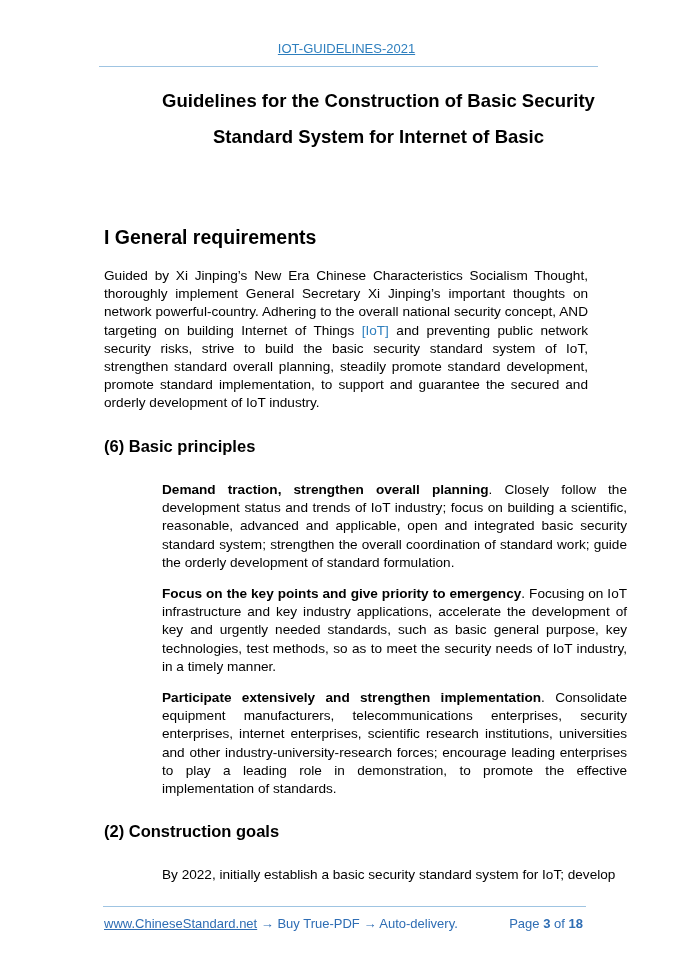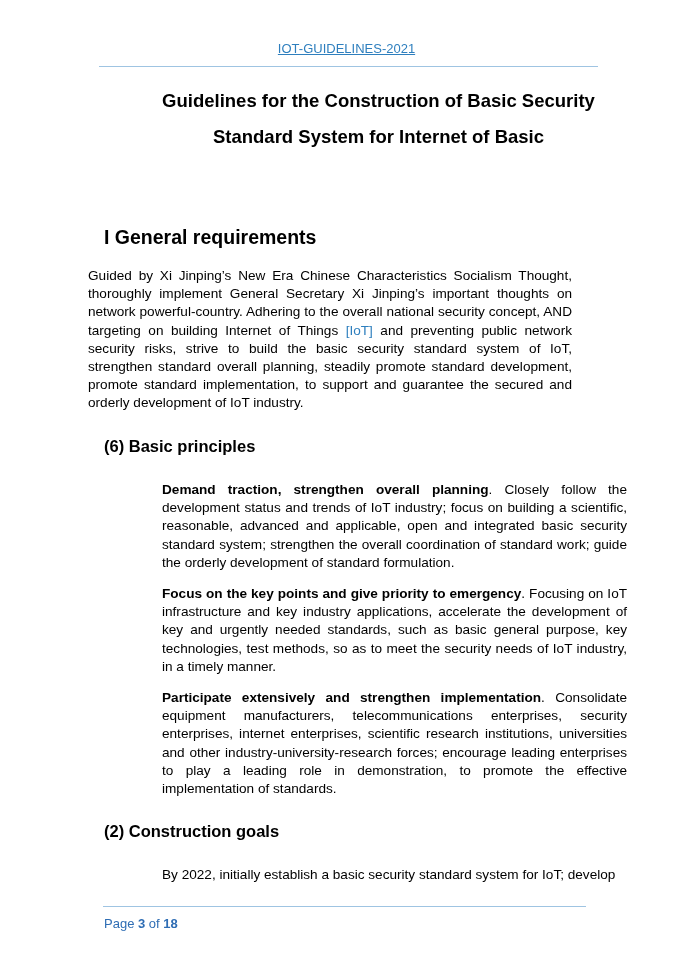--- a/index.html
+++ b/index.html
@@ -23,21 +23,21 @@
     .h1 {
       position: absolute; left: 104px; top: 226px; font-size: 19.5px; font-weight: bold;
     }
     .h2 {
       position: absolute; left: 104px; font-size: 16.5px; font-weight: bold;
     }
     .para {
       position: absolute; font-size: 13.6px; line-height: 18.2px; text-align: justify;
       text-align-last: left;
     }
-    .p-main { left: 88px; top: 267px; width: 484px; }
+    .p-main { left: 104px; top: 267px; width: 484px; }
     .p-ind { left: 123px; width: 465px; margin-left: 39px; }
     .link-blue { color: #2e7fbe; }
     .footer-rule {
       position: absolute; top: 906px; left: 103px; width: 483px; height: 1px; background: #9fc4e2;
     }
     .footer {
       position: absolute; top: 916px; left: 104px; width: 482px; font-size: 13px; color: #2e6db4;
       display: flex; justify-content: space-between;
     }
     .footer a { color: #2e6db4; text-decoration: underline; }
@@ -63,14 +63,15 @@
 <div class="para p-ind" style="top:585px;"><b>Focus on the key points and give priority to emergency</b><span>. Focusing on IoT infrastructure and key industry applications, accelerate the development of key and urgently needed standards, such as basic general purpose, key technologies, test methods, so as to meet the security needs of IoT industry, in a timely manner.</span></div>
 
 <div class="para p-ind" style="top:689px;"><b>Participate extensively and strengthen implementation</b><span>. Consolidate equipment manufacturers, telecommunications enterprises, security enterprises, internet enterprises, scientific research institutions, universities and other industry-university-research forces; encourage leading enterprises to play a leading role in demonstration, to promote the effective implementation of standards.</span></div>
 
 <div class="h2" style="top:822px;">(2) Construction goals</div>
 
 <div class="para p-ind" style="top:866px;">By 2022, initially establish a basic security standard system for IoT; develop</div>
 
 <div class="footer-rule"></div>
 <div class="footer">
+  <span><a>www.ChineseStandard.net</a><span> → Buy True-PDF → Auto-delivery.</span></span>
   <span style="margin-right:3px;"><span>Page</span>&nbsp;<b>3</b>&nbsp;<span>of</span>&nbsp;<b>18</b></span>
 </div>
 
 </body></html>

